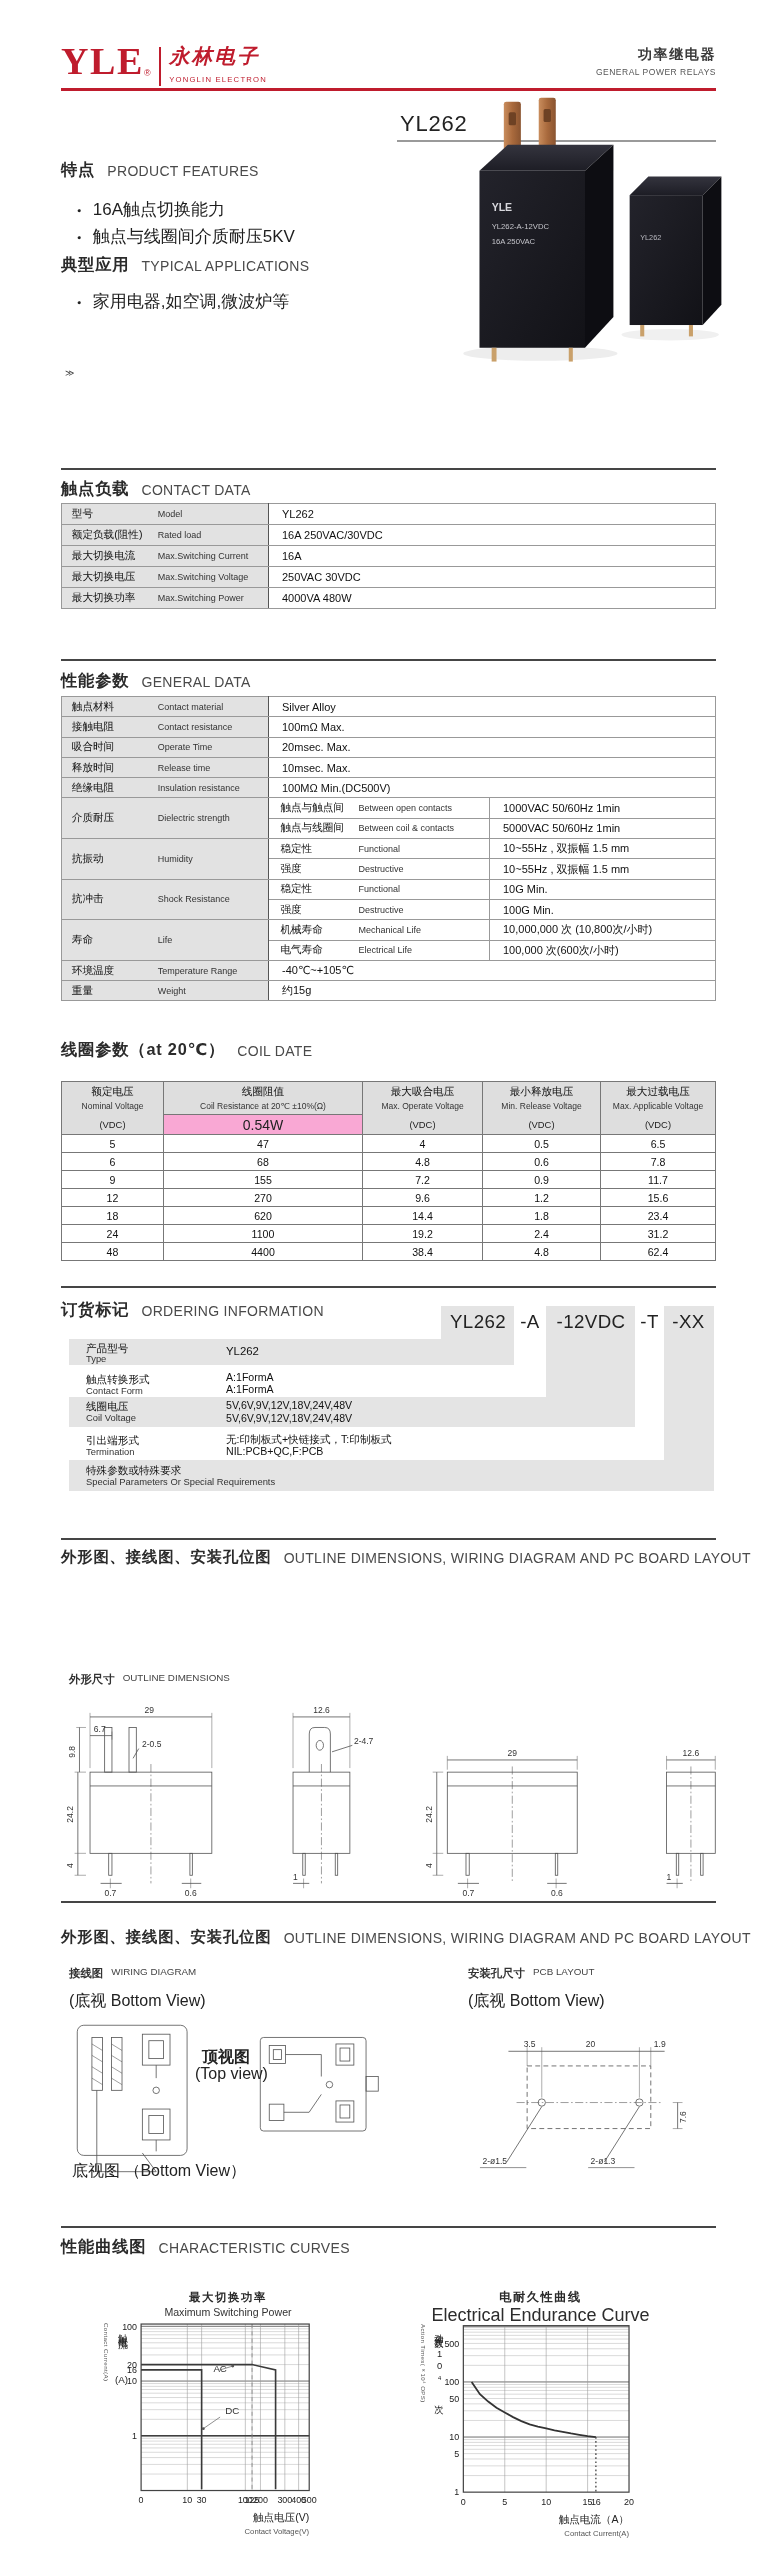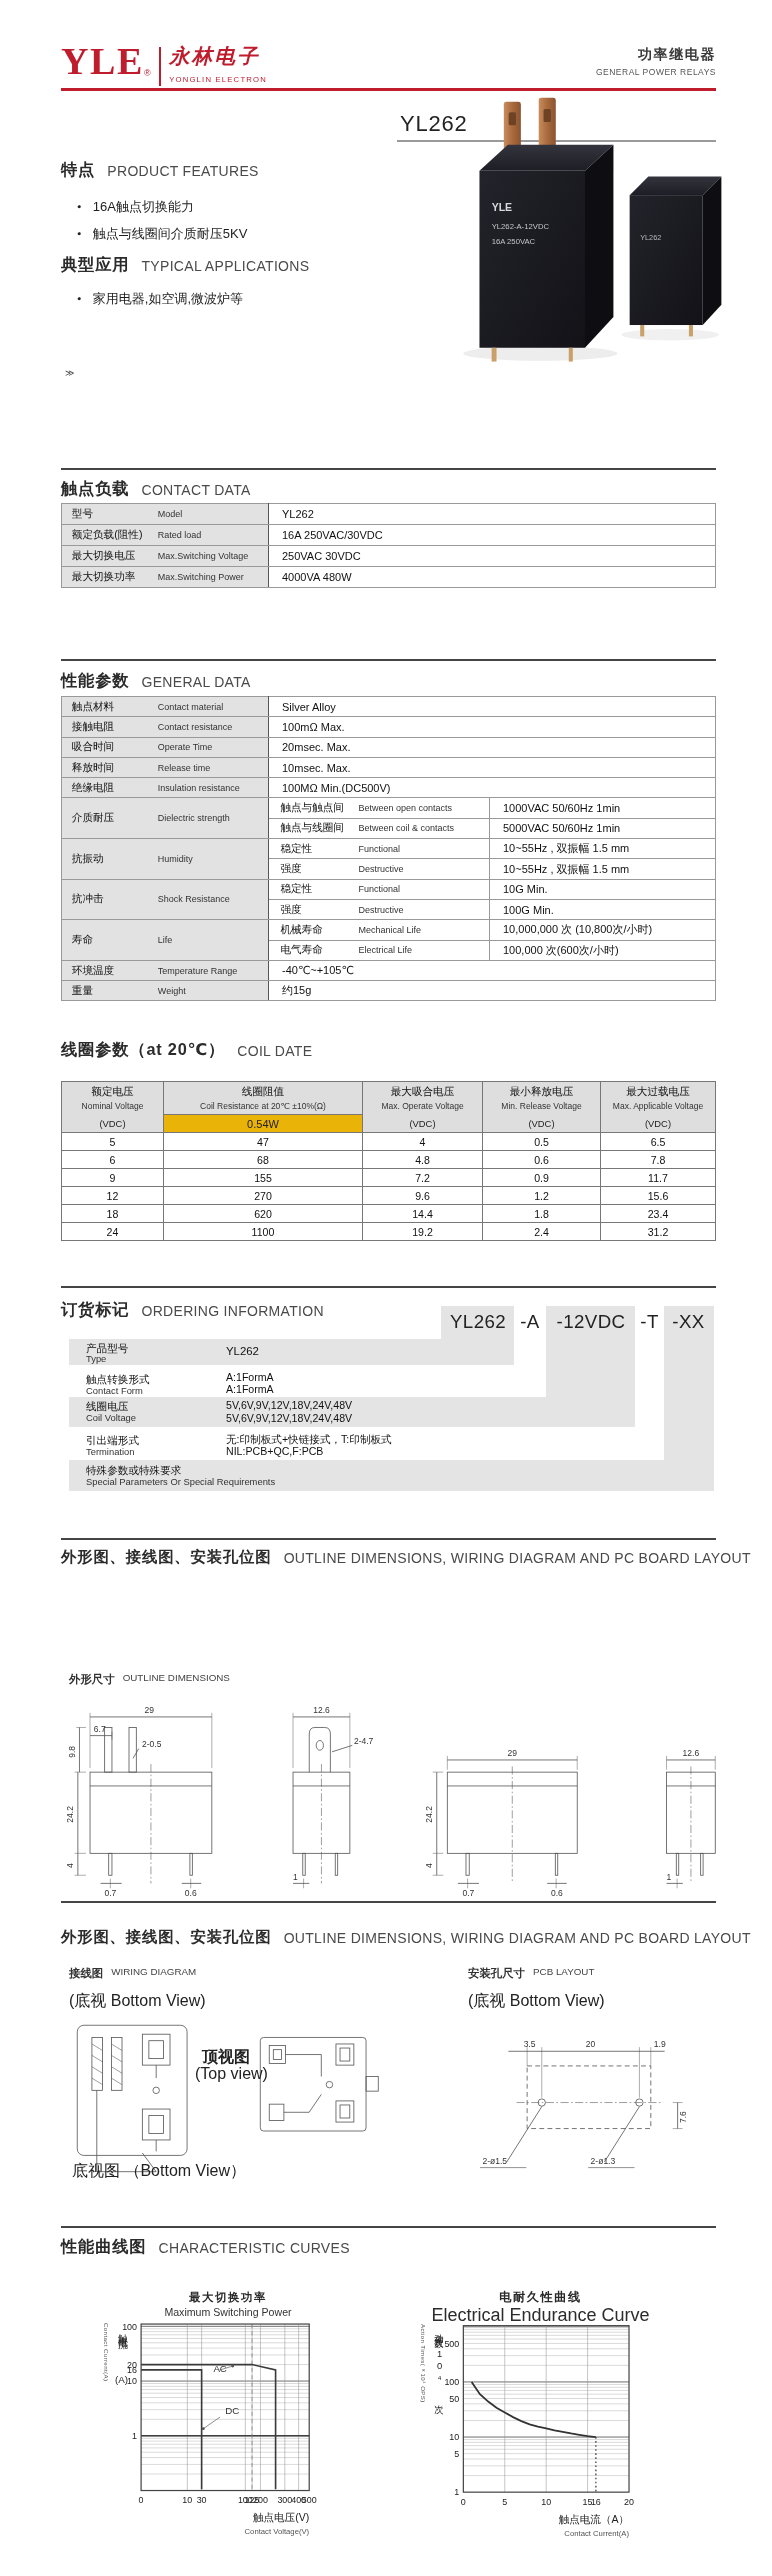--- a/index.html
+++ b/index.html
@@ -23,21 +23,21 @@
   .model-title { font-size:22px; color:#232323; letter-spacing:0.8px; }
   .model-underline { height:1.6px; background:#9a9a9a; }
 
   .sec-h { display:flex; align-items:flex-end; gap:12.2px; }
   .sec-h .zh { font-size:16.3px; font-weight:700; color:#2b2b2b; letter-spacing:0.8px; }
   .sec-h .en { font-size:14px; color:#4a4a4a; letter-spacing:0.3px; padding-bottom:1.6px; }
   .sub-h { display:flex; align-items:flex-start; gap:8.1px; }
   .sub-h .zh { font-size:11.4px; font-weight:700; color:#333; }
   .sub-h .en { font-size:9.8px; color:#444; padding-bottom:0.8px; }
 
-  .bullet { font-size:13px; color:#1e1e1e; }
+  .bullet { font-size:17px; color:#1e1e1e; }
   .bullet::before { content:"●"; font-size:7.3px; margin-right:11.4px; vertical-align:1.6px; color:#222; }
 
   .rule { height:1.6px; background:#454545; }
 
   
   table { border-collapse:collapse; table-layout:fixed; }
   .dtable { width:655px; border:1.6px solid #555; }
   .dtable td { border:0.8px solid #999; height:21px; font-size:11px; color:#111; vertical-align:middle; }
   .dtable td.lab { background:#e2e2e2; border-right:1.6px solid #555; padding-left:9.8px; }
   .dtable td.sub { padding-left:11.4px; }
@@ -46,21 +46,21 @@
   .sub .zh { min-width:78px; }
   .lab .en, .sub .en { font-size:9px; color:#333; }
   .g-row td { height:20.3px; }
 
   .coil { width:655px; border:1.6px solid #555; }
   .coil th { background:#dedede; font-weight:normal; border:0.8px solid #777; padding:1.6px 1.6px; }
   .coil th .zh { font-size:10.6px; color:#111; }
   .coil th .en { font-size:8.5px; color:#333; margin-top:1.6px; }
   .coil tr.h1 th { border-bottom:none; height:33px; }
   .coil tr.h2 th { border-top:none; height:18px; font-size:9.4px; color:#222; }
-  .coil tr.h2 th.power { border-top:0.8px solid #777; background:#eab308; font-size:11px; }
+  .coil tr.h2 th.power { border-top:0.8px solid #777; background:#f9a8d4; font-size:14px; }
   .coil td { border:0.8px solid #777; text-align:center; font-size:10.6px; height:18px; color:#111; }
 
   
   .band { background:#e4e4e4; }
   .ord-code { font-size:18.7px; color:#222; letter-spacing:0.4px; text-align:center; }
   .ord-zh { font-size:10.6px; color:#111; }
   .ord-en { font-size:9.4px; color:#333; }
   .ord-val { font-size:10.6px; color:#111; }
 
   .vtext { writing-mode:vertical-rl; text-orientation:upright; letter-spacing:1.6px; font-size:9.8px; color:#222; }
@@ -167,20 +167,24 @@
         <col>
       </colgroup>
     <tbody>
         <tr>
       <td class="lab"><span class="zh">型号</span><span class="en">Model</span></td>
       <td class="val">YL262</td>
         </tr>
     <tr>
       <td class="lab"><span class="zh">额定负载(阻性)</span><span class="en">Rated load</span></td>
       <td class="val">16A 250VAC/30VDC</td>
+        </tr>
+    <tr>
+      <td class="lab"><span class="zh">最大切换电流</span><span class="en">Max.Switching Current</span></td>
+      <td class="val">16A</td>
         </tr>
     <tr>
       <td class="lab"><span class="zh">最大切换电压</span><span class="en">Max.Switching Voltage</span></td>
       <td class="val">250VAC 30VDC</td>
         </tr>
     <tr>
       <td class="lab"><span class="zh">最大切换功率</span><span class="en">Max.Switching Power</span></td>
       <td class="val">4000VA 480W</td>
         </tr>
   </tbody>
@@ -341,20 +345,27 @@
           <td>14.4</td>
           <td>1.8</td>
           <td>23.4</td>
         </tr>
     <tr>
           <td>24</td>
           <td>1100</td>
           <td>19.2</td>
           <td>2.4</td>
           <td>31.2</td>
+        </tr>
+    <tr>
+          <td>48</td>
+          <td>4400</td>
+          <td>38.4</td>
+          <td>4.8</td>
+          <td>62.4</td>
         </tr>
   </tbody>
     </table>
 
   <div class="abs rule" style="left:61px; top:1286px; width:655px;"></div>
   <div class="abs sec-h" style="left:61px; top:1299px;">
     <span class="zh">订货标记</span>
     <span class="en">ORDERING INFORMATION</span>
   </div>
 

